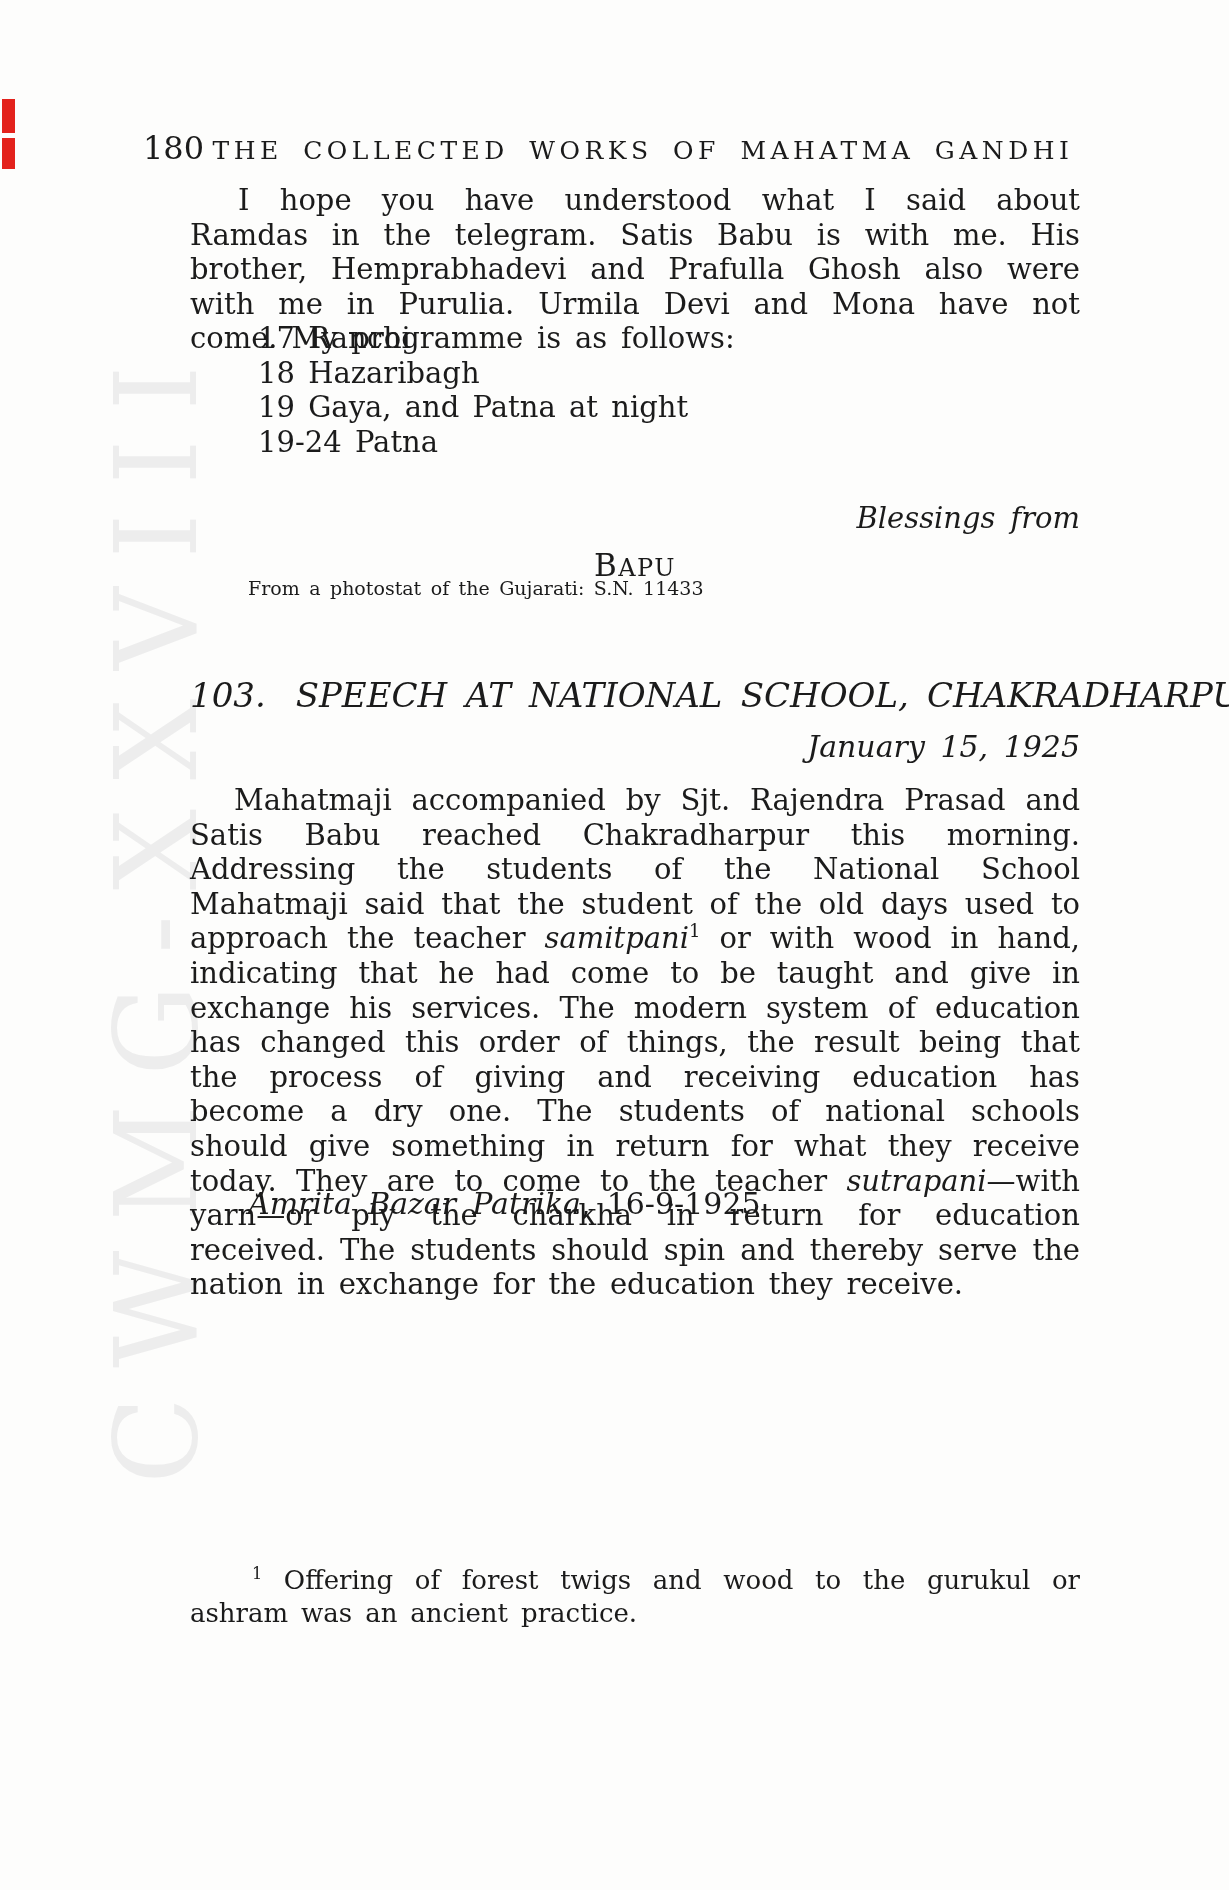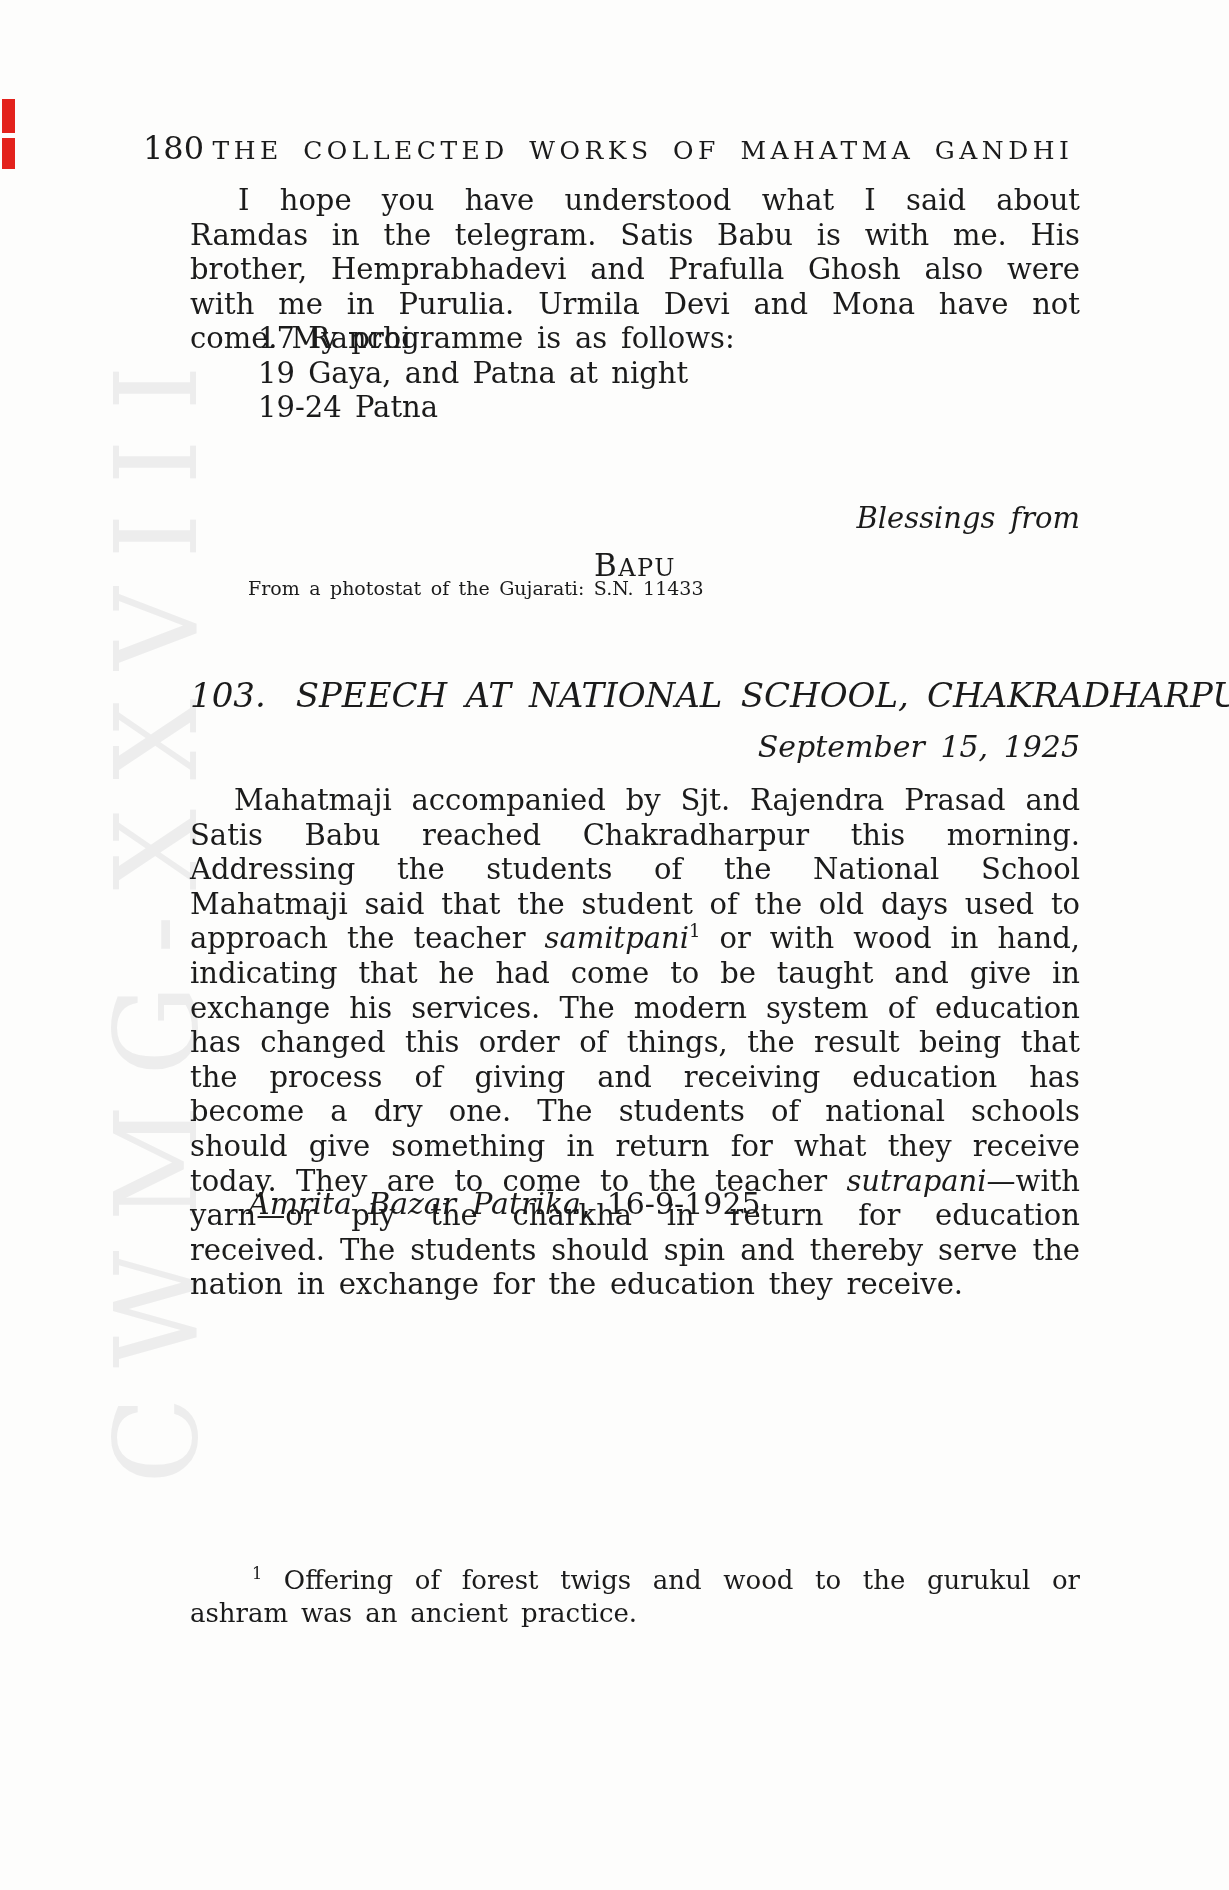--- a/index.html
+++ b/index.html
@@ -131,34 +131,35 @@
   <div id="watermark">CWMG-XXVIII</div>
 
   <div class="abs" id="page-number">180</div>
 
   <div class="abs col" id="running-header">THE COLLECTED WORKS OF MAHATMA GANDHI</div>
 
   <div class="abs col body-text" id="letter-paragraph">I hope you have understood what I said about Ramdas in the telegram.  Satis Babu is with me.  His brother, Hemprabhadevi and Prafulla Ghosh also were with me in Purulia.  Urmila Devi and Mona have not come.  My programme is as follows:</div>
 
   <div class="abs" id="itinerary">
     <div class="itin-item">17 Ranchi</div>
+    <div class="itin-item">18 Hazaribagh</div>
     <div class="itin-item">19 Gaya, and Patna at night</div>
     <div class="itin-item">19-24 Patna</div>
   </div>
 
 
   <div class="abs col" id="valediction">Blessings from</div>
 
   <div class="abs col" id="signature"><span class="sig-initial">B</span><span class="sig-rest">APU</span></div>
 
   <div class="abs" id="letter-source">From a photostat of the Gujarati: S.N.  11433</div>
 
   <div class="abs col" id="speech-heading"><span class="heading-number">103.</span><span>SPEECH AT NATIONAL SCHOOL, CHAKRADHARPUR</span></div>
 
-  <div class="abs col" id="speech-date">September 15, 1925</div>
+  <div class="abs col" id="speech-date">January 15, 1925</div>
 
   <div class="abs col body-text" id="speech-body"><span>Mahatmaji accompanied by  Sjt. Rajendra  Prasad  and  Satis  Babu reached Chakradharpur this morning.  Addressing the students of the National School Mahatmaji said that the student of the old days used to approach the teacher </span><span class="it">samitpani</span><sup class="fnref">1</sup><span> or with wood in hand, indicating  that  he had come to be taught and give in exchange his services.  The modern system of education has changed this order of things,  the  result  being  that the process of giving and receiving education has become a dry one.  The students of national schools should give something in return for what  they receive today.  They are  to come to the teacher </span><span class="it">sutrapani</span><span>—with yarn—or ply the charkha in return for education received.  The students should spin and  thereby serve the nation in exchange for the education they receive.</span></div>
 
   <div class="abs" id="citation"><span class="it">Amrita Bazar Patrika</span><span>,  16-9-1925</span></div>
 
   <div class="abs col" id="footnote"><sup class="fnref">1</sup><span> Offering of forest twigs and wood to the gurukul or  ashram was  an ancient practice.</span></div>
 
 </div>
 
 </body></html>

